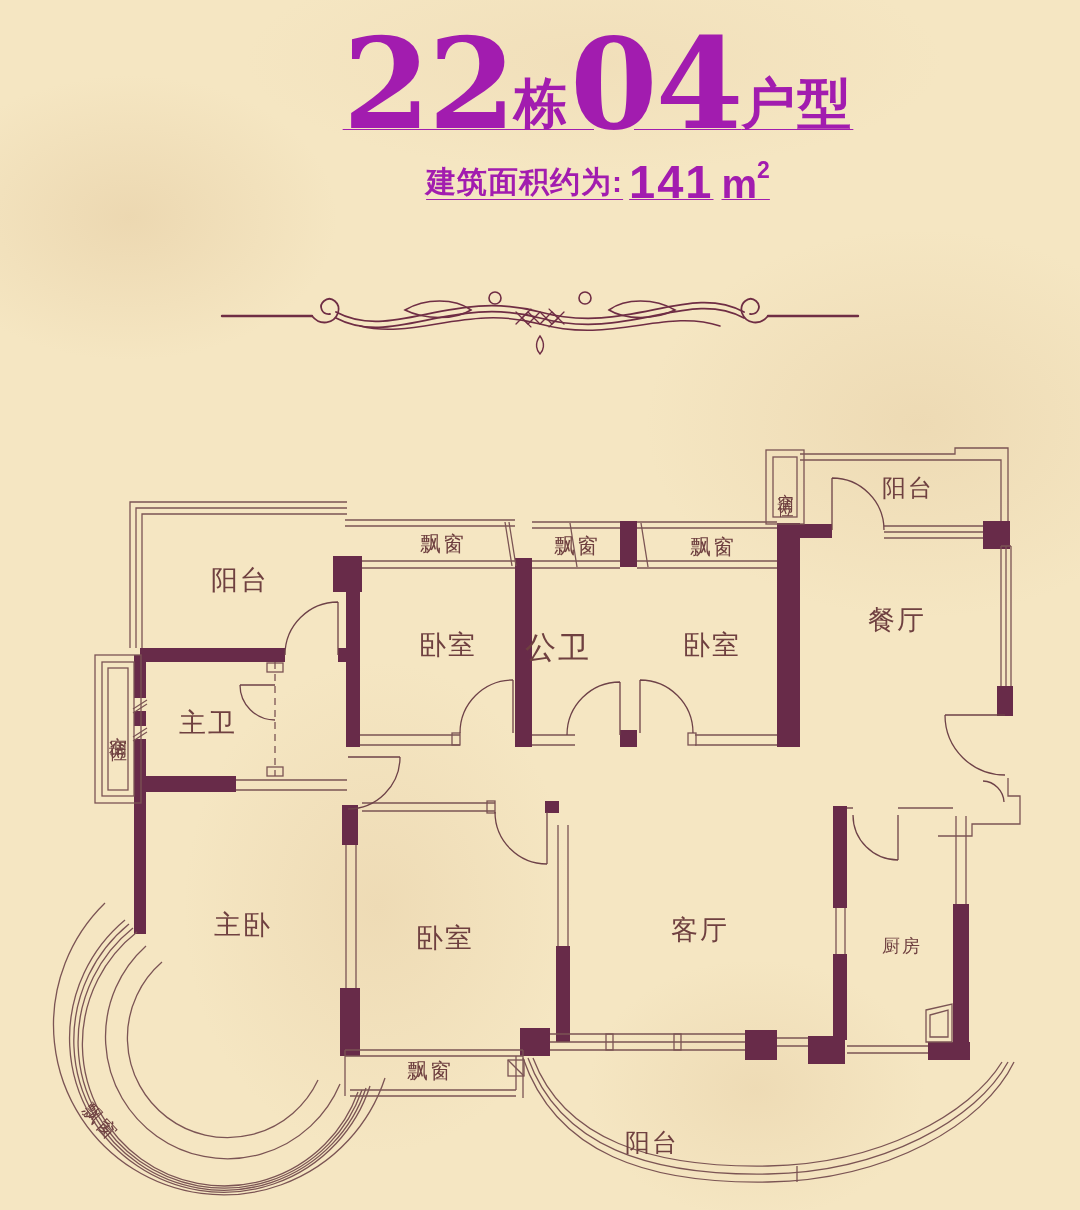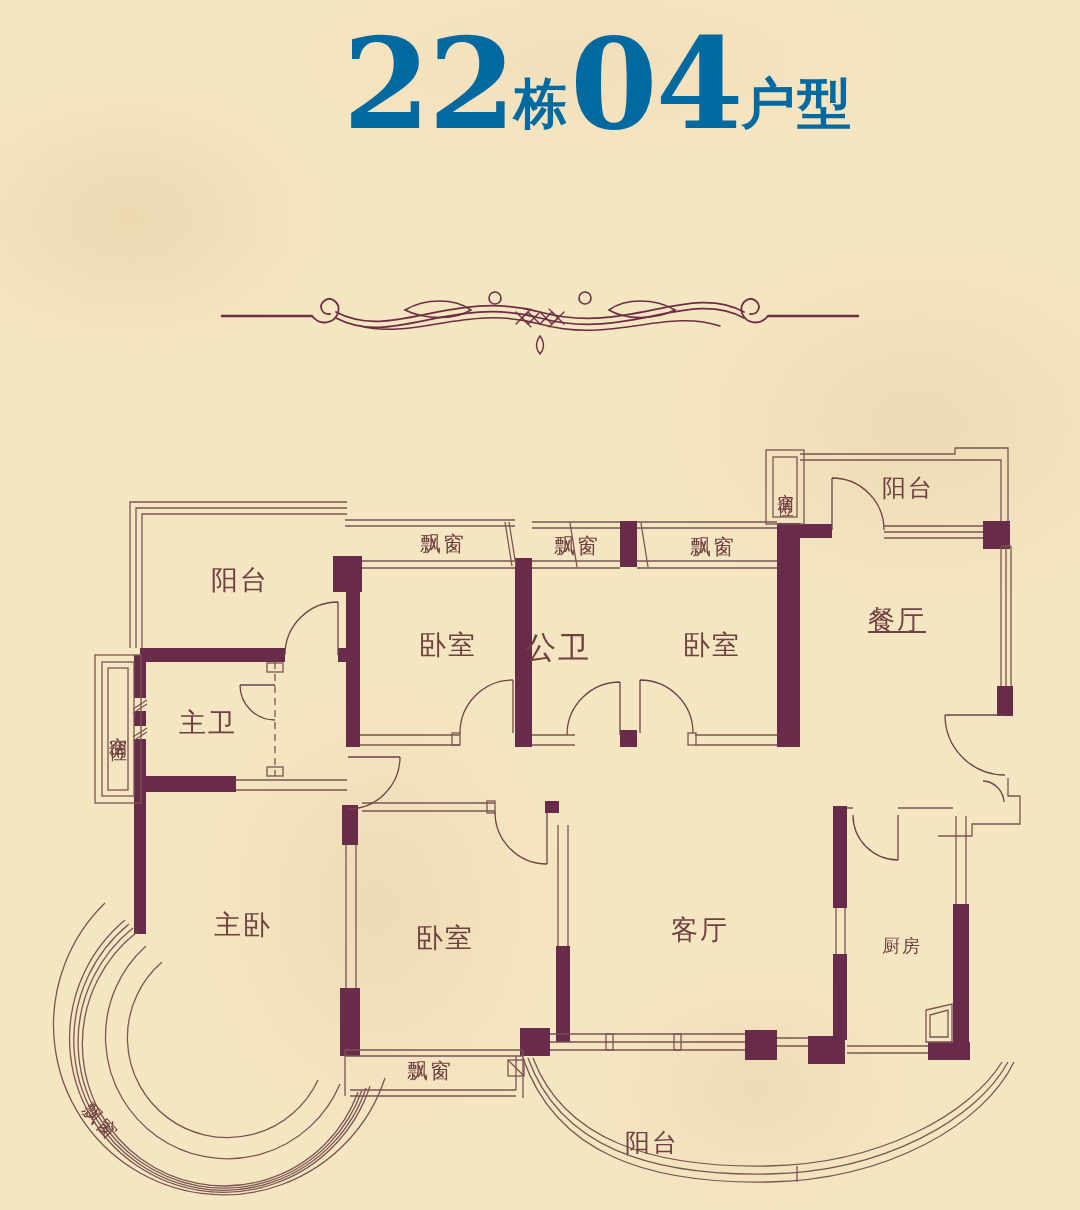--- a/index.html
+++ b/index.html
@@ -9,21 +9,21 @@
   .canvas{position:absolute;inset:0;width:1080px;height:1210px;}
   .texture{position:absolute;inset:0;pointer-events:none;
     background-image:
       radial-gradient(ellipse 320px 220px at 12% 18%, rgba(214,180,134,.28), transparent 65%),
       radial-gradient(ellipse 420px 300px at 85% 35%, rgba(210,176,130,.22), transparent 65%),
       radial-gradient(ellipse 300px 380px at 35% 75%, rgba(216,184,140,.24), transparent 65%),
       radial-gradient(ellipse 260px 200px at 70% 90%, rgba(210,176,130,.20), transparent 65%),
       radial-gradient(ellipse 500px 160px at 55% 5%, rgba(222,192,150,.18), transparent 70%);}
   
   .header{position:absolute;top:18px;left:0;width:1080px;padding-left:116px;box-sizing:border-box;
-          text-align:center;color:#0369a1;}
+          text-align:center;color:#a21caf;text-decoration:underline;}
   .title-row{font-family:"DejaVu Serif","Liberation Serif",serif;font-weight:bold;line-height:1.05;}
   .t-num{font-size:126px;letter-spacing:-2px;}
   .t-cn{font-size:54px;letter-spacing:2px;position:relative;top:-6px;}
   .area-row{margin-top:4px;font-weight:bold;}
   .a-prefix{font-size:30px;letter-spacing:1px;vertical-align:6px;}
   .a-num{font-size:47px;letter-spacing:2px;margin-left:6px;}
   .a-unit{font-size:40px;margin-left:8px;}
   .a-sup{font-size:23px;font-weight:bold;vertical-align:20px;}
   .type-row{margin-top:6px;font-size:42px;font-weight:bold;letter-spacing:3px;}
   .divider{position:absolute;top:286px;left:200px;width:680px;height:70px;}
@@ -40,37 +40,40 @@
   .lbl-2{left:208px;top:293px;font-size:27px;}
   .lbl-3{left:243px;top:495px;font-size:27px;}
   .lbl-4{left:443px;top:114px;font-size:21px;}
   .lbl-5{left:448px;top:215px;font-size:27px;}
   .lbl-6{left:577px;top:116px;font-size:21px;}
   .lbl-7{left:558px;top:218px;font-size:31px;}
   .lbl-8{left:713px;top:117px;font-size:21px;}
   .lbl-9{left:712px;top:215px;font-size:27px;}
   .lbl-10{left:785px;top:57px;font-size:16px;}
   .lbl-11{left:908px;top:58px;font-size:24px;}
-  .lbl-12{left:897px;top:190px;font-size:27px;text-decoration:underline;}
+  .lbl-12{left:897px;top:190px;font-size:27px;}
   .lbl-13{left:445px;top:508px;font-size:27px;}
   .lbl-14{left:700px;top:500px;font-size:27px;font-family:Liberation Mono, monospace;}
   .lbl-15{left:902px;top:516px;font-size:18px;}
   .lbl-16{left:430px;top:641px;font-size:21px;}
   .lbl-17{left:100px;top:692px;font-size:19px;}
   .lbl-18{left:652px;top:712px;font-size:25px;}
 </style>
 </head>
 <body>
 
 <div class="canvas">
   <div class="texture"></div>
 
   <div class="header">
     <div class="title-row">
       <span class="t-num">22</span><span class="t-cn">栋</span><span class="t-num">04</span><span class="t-cn">户型</span>
+    </div>
+    <div class="area-row">
+      <span class="a-prefix">建筑面积约为:</span><span class="a-num">141</span><span class="a-unit">m</span><sup class="a-sup">2</sup>
     </div>
   </div>
 
   <svg class="divider" viewBox="0 0 680 70">
     <g stroke="#6f2d44" fill="none" stroke-linecap="round">
       <path d="M22,30 H112" stroke-width="2.4"></path>
       <path d="M568,30 H658" stroke-width="2.4"></path>
       <path d="M112,30 C120,40 134,38 138,27 C141,17 131,9 124,15 C118,20 122,29 130,28" stroke-width="1.8"></path>
       <path d="M568,30 C560,40 546,38 542,27 C539,17 549,9 556,15 C562,20 558,29 550,28" stroke-width="1.8"></path>
       <path d="M136,26 C192,56 252,2 340,26 C428,50 488,-4 544,26" stroke-width="1.8"></path>

